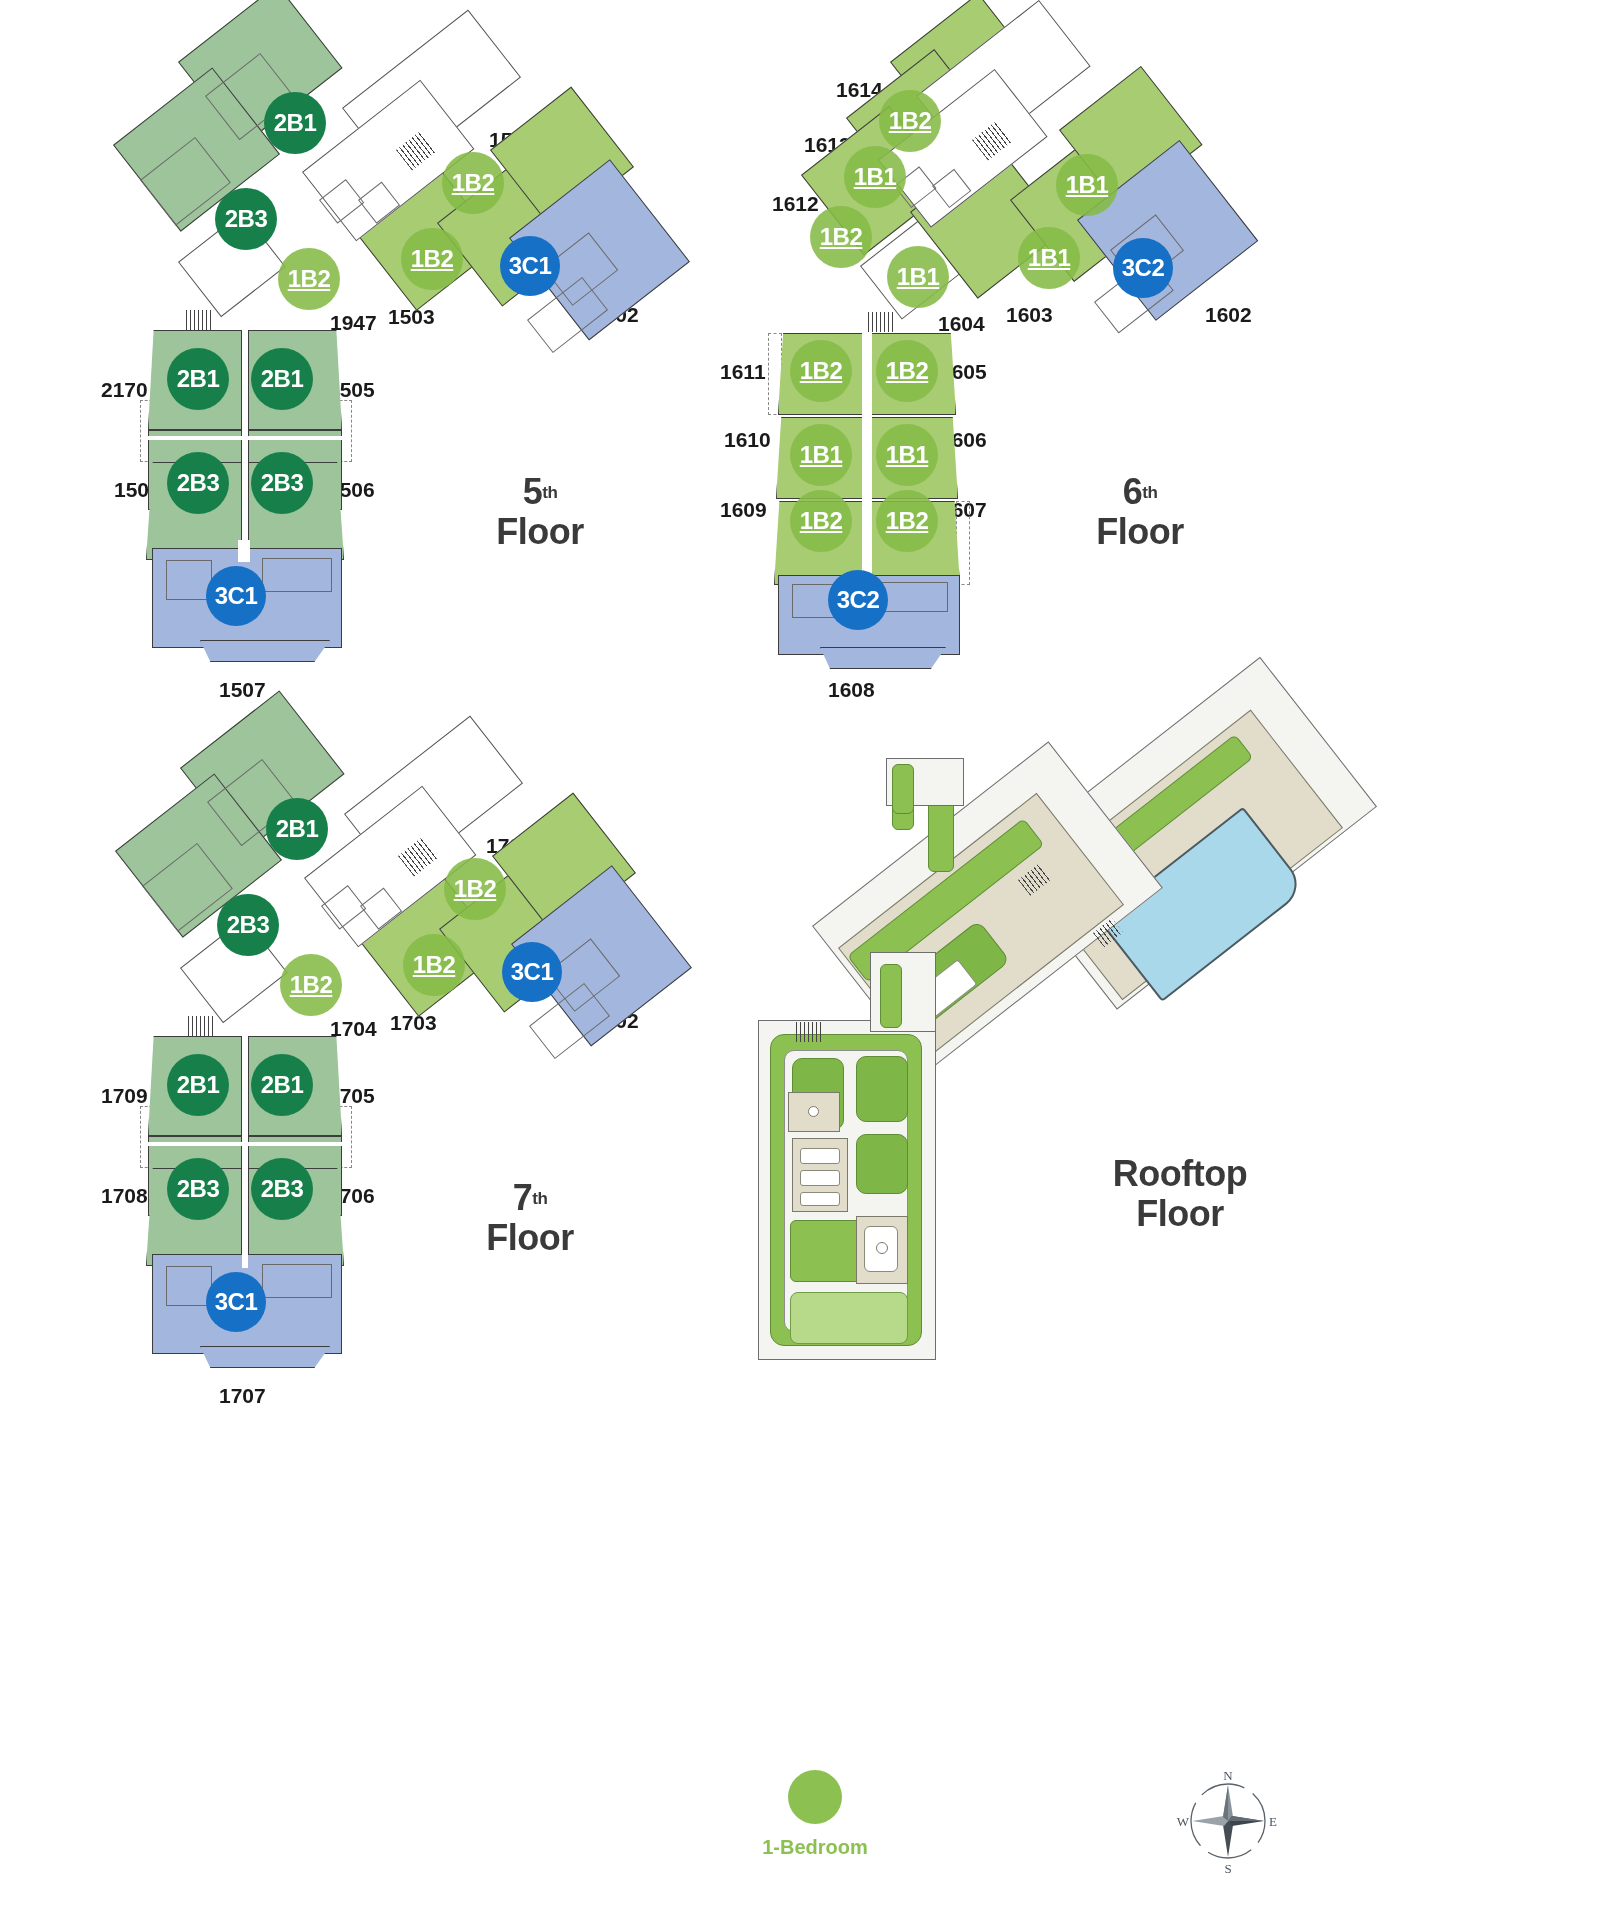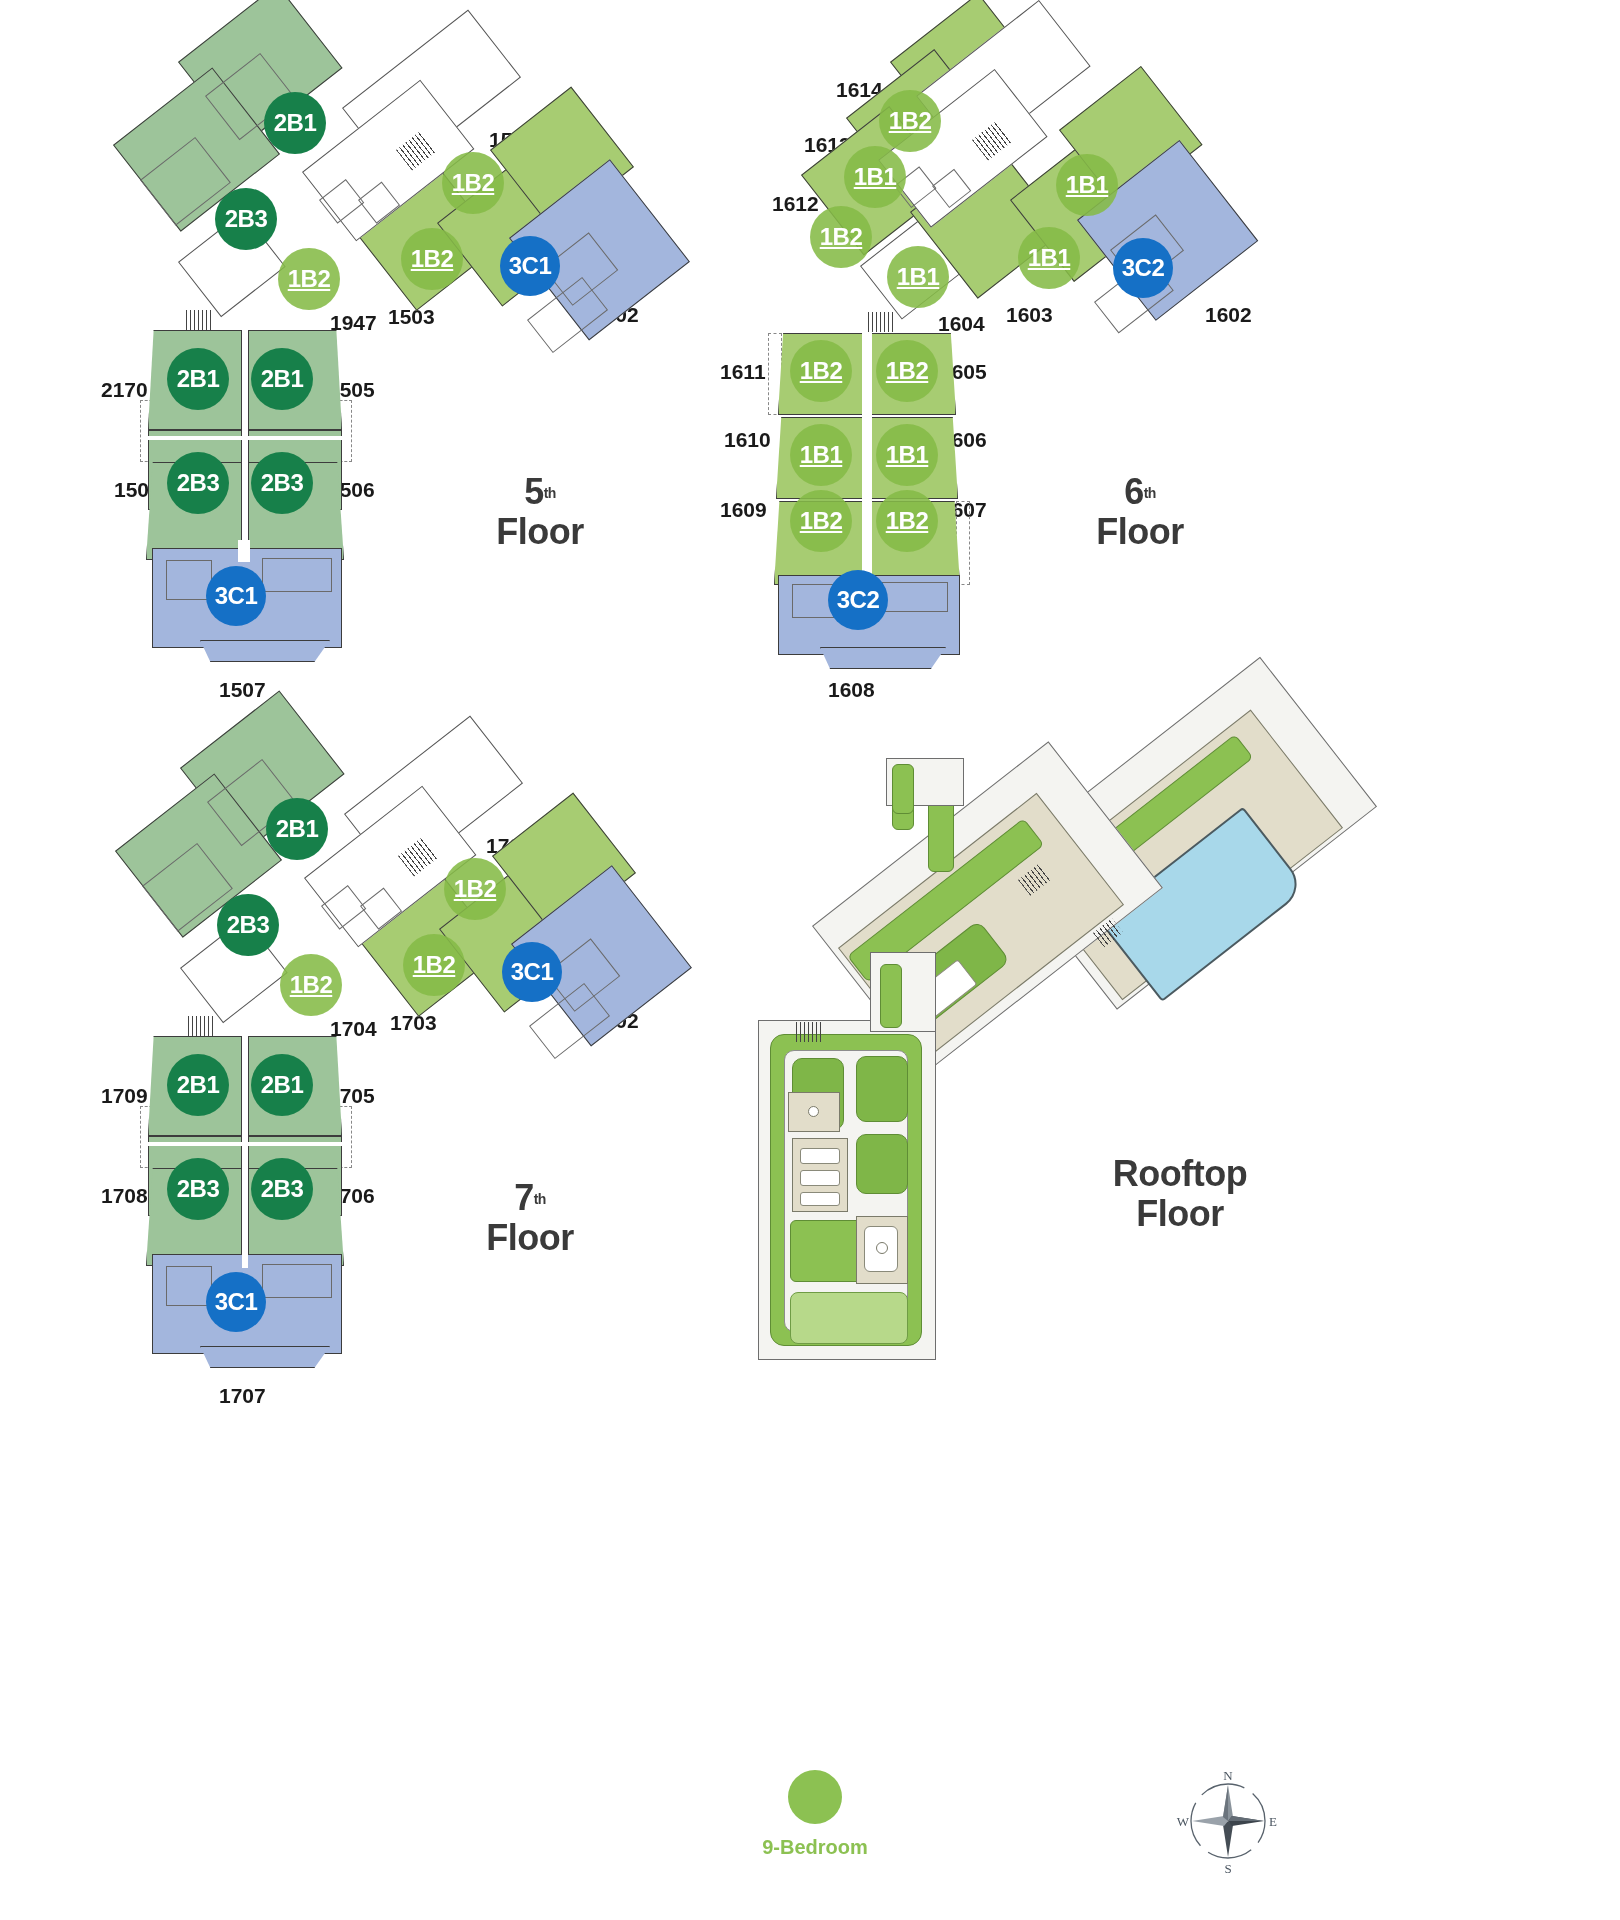--- a/index.html
+++ b/index.html
@@ -20,21 +20,21 @@
   
   .floor-title {
     position: absolute;
     text-align: center;
     font-weight: bold;
     color: #3a3a3a;
     line-height: 1.12;
     letter-spacing: -0.5px;
   }
   .floor-title .ord { font-size: 36px; }
-  .floor-title .sup { font-size: 14px; vertical-align: super; }
+  .floor-title .sup { font-size: 17px; vertical-align: super; }
   .floor-title .word { font-size: 36px; display: block; }
 
   
   .unit-num {
     position: absolute;
     font-size: 21px;
     font-weight: bold;
     color: #1a1a1a;
     white-space: nowrap;
     letter-spacing: 0px;
@@ -375,21 +375,21 @@
     <div class="floor-title" style="left:330px; top:434px; width:300px;">
       <span class="ord">Rooftop</span>
       <span class="word">Floor</span>
     </div>
   </div>
 
   <div id="legend" style="left:700px; top:1770px; width:920px; height:120px;">
 
     <div class="legend-item" style="left:20px; top:0px; width:190px;">
       <div class="legend-dot" style="width:54px; height:54px; background:#8cc152;"></div>
-      <div class="legend-label" style="color:#8cc152;">9-Bedroom</div>
+      <div class="legend-label" style="color:#8cc152;">1-Bedroom</div>
     </div>
 
 
 
     <div style="position:absolute; left:472px; top:-5px; width:112px; height:112px;">
       <svg width="112" height="112" viewBox="0 0 112 112">
         <circle cx="56" cy="56" r="37" fill="none" stroke="#58626c" stroke-width="1.3" stroke-dasharray="46 10 46 10" stroke-dashoffset="23"></circle>
         <polygon points="56,20 61,52 56,56 51,52" fill="#8a939b"></polygon>
         <polygon points="56,92 61,60 56,56 51,60" fill="#454d55"></polygon>
         <polygon points="20,56 52,61 56,56 52,51" fill="#9aa2aa"></polygon>

